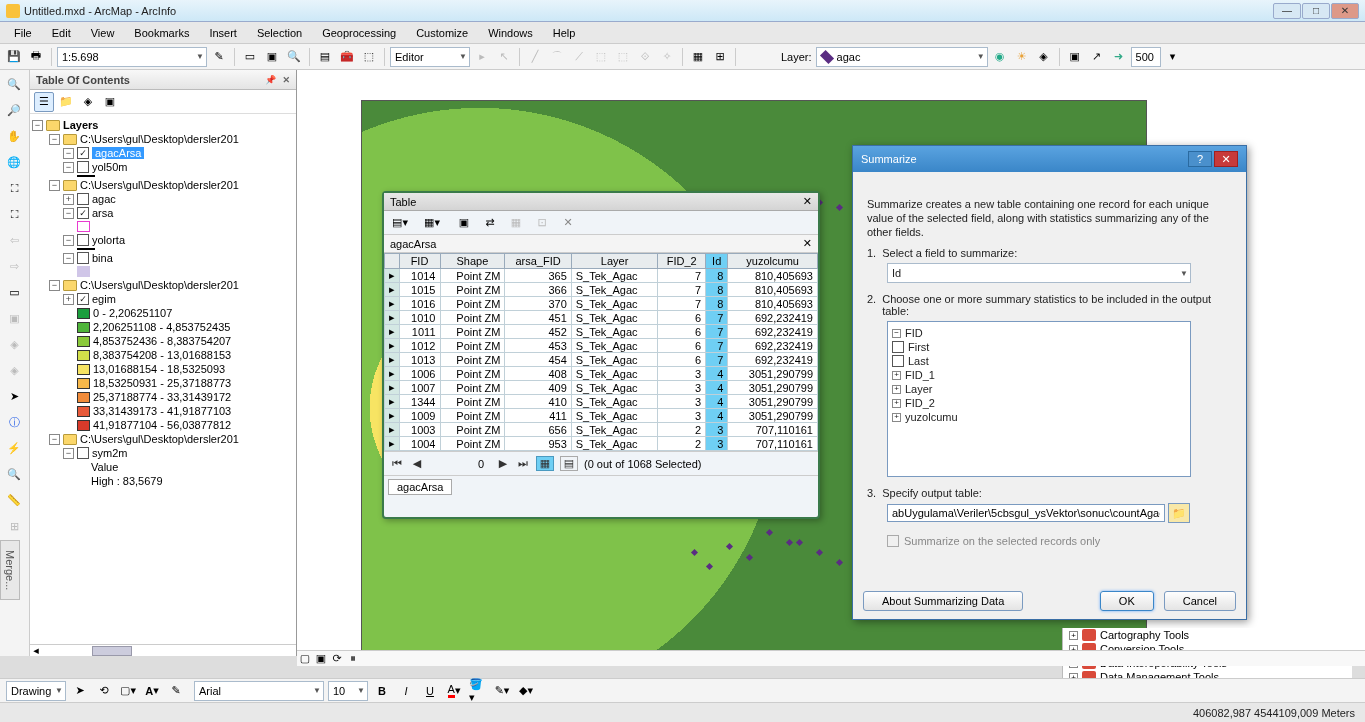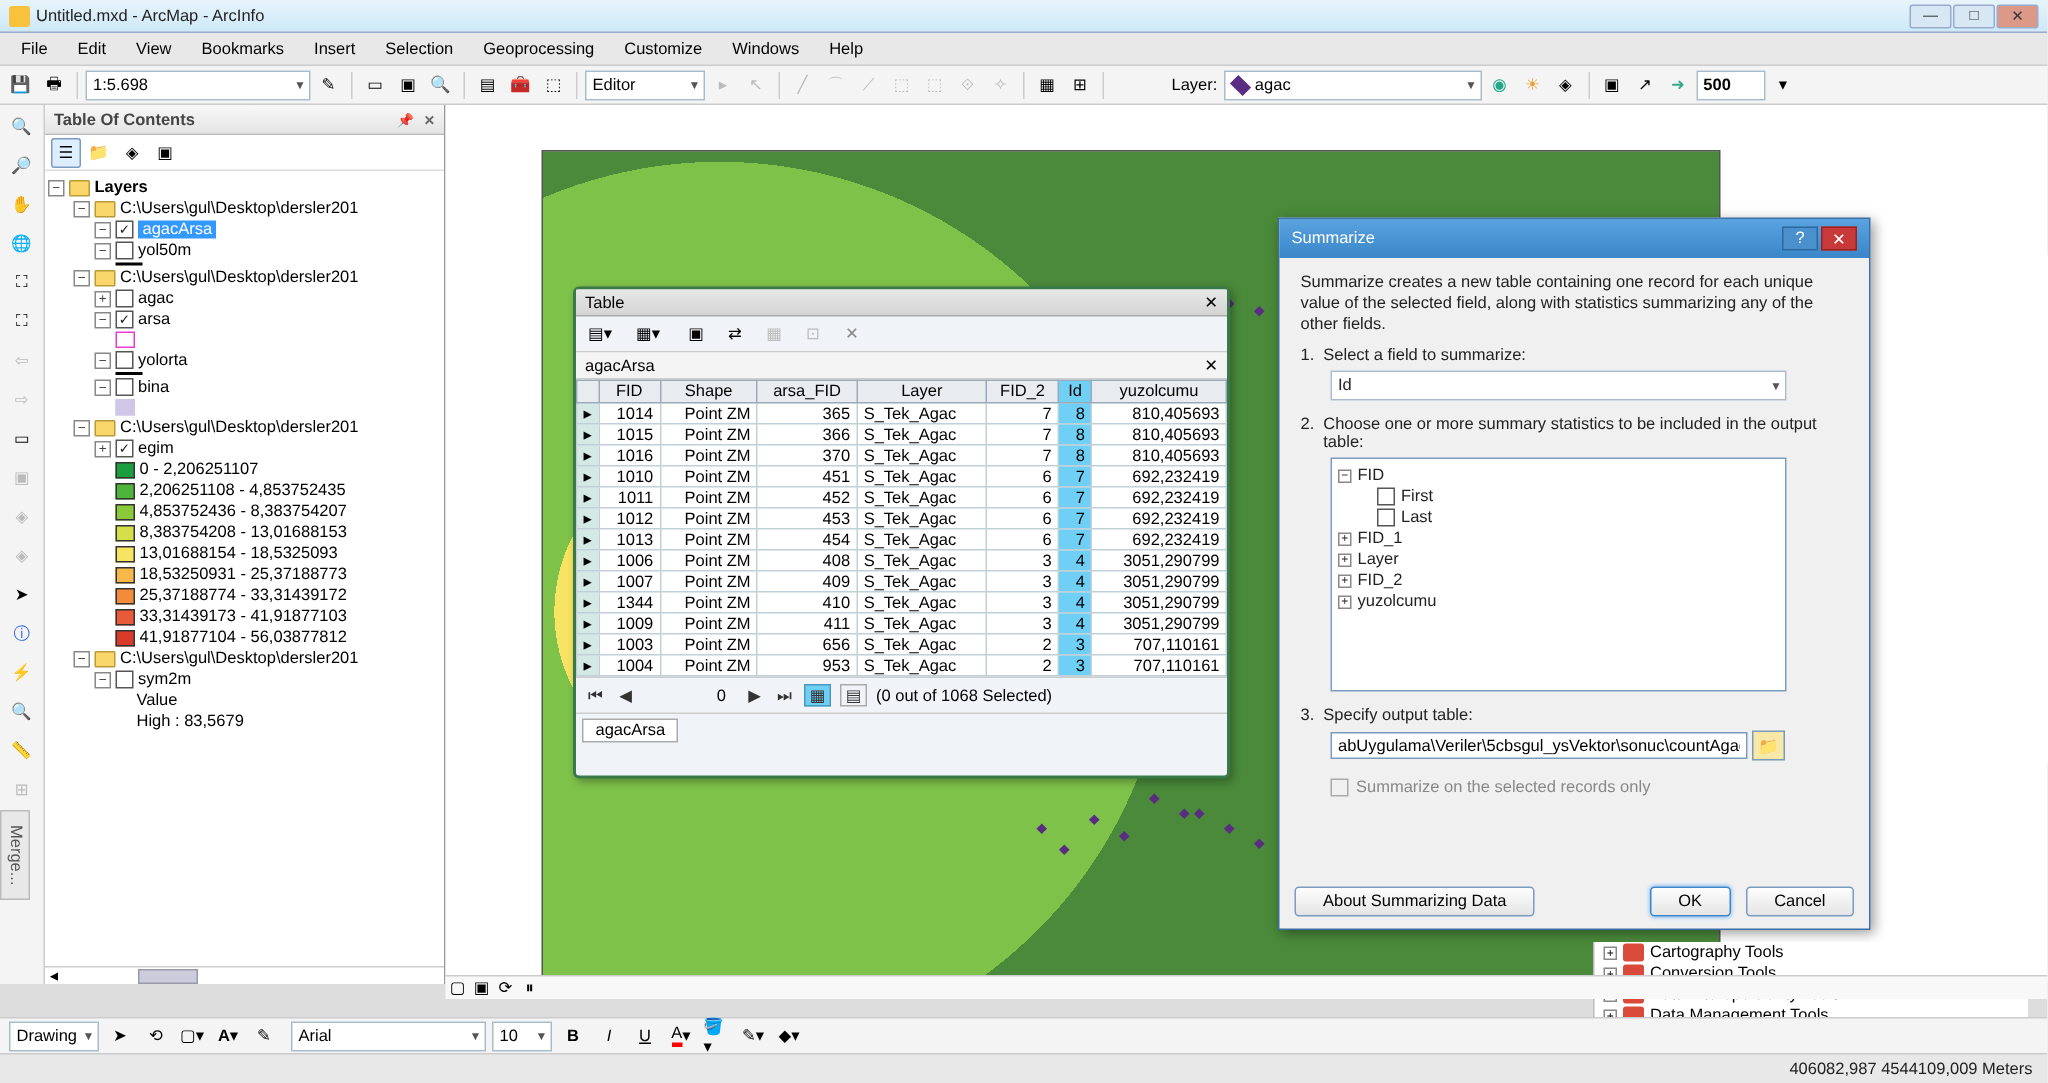--- a/index.html
+++ b/index.html
@@ -81,29 +81,29 @@
 .grid-nav .navbtn { width: 14px; text-align: center; color: #333; }
 .grid-tab { height: 22px; display: flex; align-items: center; padding: 0 4px; border-top: 1px solid #ccc; }
 .grid-tab .tab { border: 1px solid #aaa; background: #fff; padding: 1px 8px; }
 
 
 .dialog { position: absolute; left: 852px; top: 75px; width: 395px; height: 475px; background: #f0f0f0; border: 1px solid #3a6ea5; box-shadow: 2px 2px 8px rgba(0,0,0,0.4); }
 .dialog-title { height: 26px; background: linear-gradient(#5aa3e0,#3a86c8); color: #fff; display: flex; align-items: center; justify-content: space-between; padding: 0 8px; }
 .dialog-title .wbtns { display: flex; gap: 2px; }
 .dialog-title .wb { width: 24px; height: 16px; background: #4a90cc; border: 1px solid #2a6aa0; display: flex; align-items: center; justify-content: center; color: #fff; }
 .dialog-title .wb.x { background: #c83a3a; border-color: #a02020; }
-.dialog-body { padding: 10px 14px; color: #222; }
+.dialog-body { padding: 26px 14px; color: #222; }
 .dialog-body p { margin-bottom: 8px; line-height: 1.25; }
 .dialog-body .num { display: flex; gap: 6px; margin-top: 6px; }
 .dialog-body select, .dialog-body input.out { width: 290px; border: 1px solid #7a9ac0; padding: 1px 4px; background: #fff; height: 18px; }
 .dialog-body .fieldbox { width: 304px; height: 156px; border: 1px solid #7a9ac0; background: #fff; margin-left: 20px; margin-top: 4px; padding: 4px; overflow: auto; }
 .dialog-body .frow { display: flex; align-items: center; gap: 4px; padding: 1px 0; }
 .dialog-body .frow .pm { width: 9px; height: 9px; border: 1px solid #888; display: flex; align-items: center; justify-content: center; font-size: 8px; line-height: 1; }
 .dialog-body .frow .cb { width: 12px; height: 12px; border: 1px solid #555; }
-.dialog-body .frow.in { margin-left: 26px; }
+.dialog-body .frow.in { }
 .dialog .bottom { position: absolute; bottom: 8px; left: 10px; right: 10px; display: flex; justify-content: space-between; align-items: center; }
 .dialog .btn { border: 1px solid #7a9ac0; background: linear-gradient(#fefefe,#e4e4e4); padding: 3px 18px; border-radius: 3px; }
 .dialog .btn.primary { border-color: #3a86c8; box-shadow: 0 0 3px #6af; text-align: right; }
 .dialog .chsm { display: flex; align-items: center; gap: 5px; color: #888; margin-left: 20px; margin-top: 12px; }
 .dialog .chsm .cb { width: 12px; height: 12px; border: 1px solid #aaa; }
 .dialog .folder-btn { width: 22px; height: 20px; border: 1px solid #7a9ac0; background: #f8e8a8; display: flex; align-items: center; justify-content: center; margin-left: 3px; }
 
 
 .right-panel { position: absolute; left: 1062px; top: 558px; width: 290px; height: 128px; background: #fff; border-left: 1px solid #bbb; }
 .toolbox-row { display: flex; align-items: center; gap: 4px; padding: 1px 6px; }
@@ -190,21 +190,21 @@
         <span class="arrow">▼</span>
     </div>
   </div>
   <div class="tb-icon" style="color:#2a8">◉</div>
   <div class="tb-icon" style="color:#e8a23a">☀</div>
   <div class="tb-icon">◈</div>
   <div class="sep"></div>
   <div class="tb-icon">▣</div>
   <div class="tb-icon">↗</div>
   <div class="tb-icon" style="color:#3a8">➜</div>
-  <div class="combo" style="width:46px;font-weight:bold;">
+  <div class="combo" style="width:30px;">
     <span>500</span>
   </div>
   <div class="tb-icon">▾</div>
 </div>
 
 <div class="main">
 
   <div class="left-tools">
     <div class="lt">🔍</div>
     <div class="lt">🔎</div>

